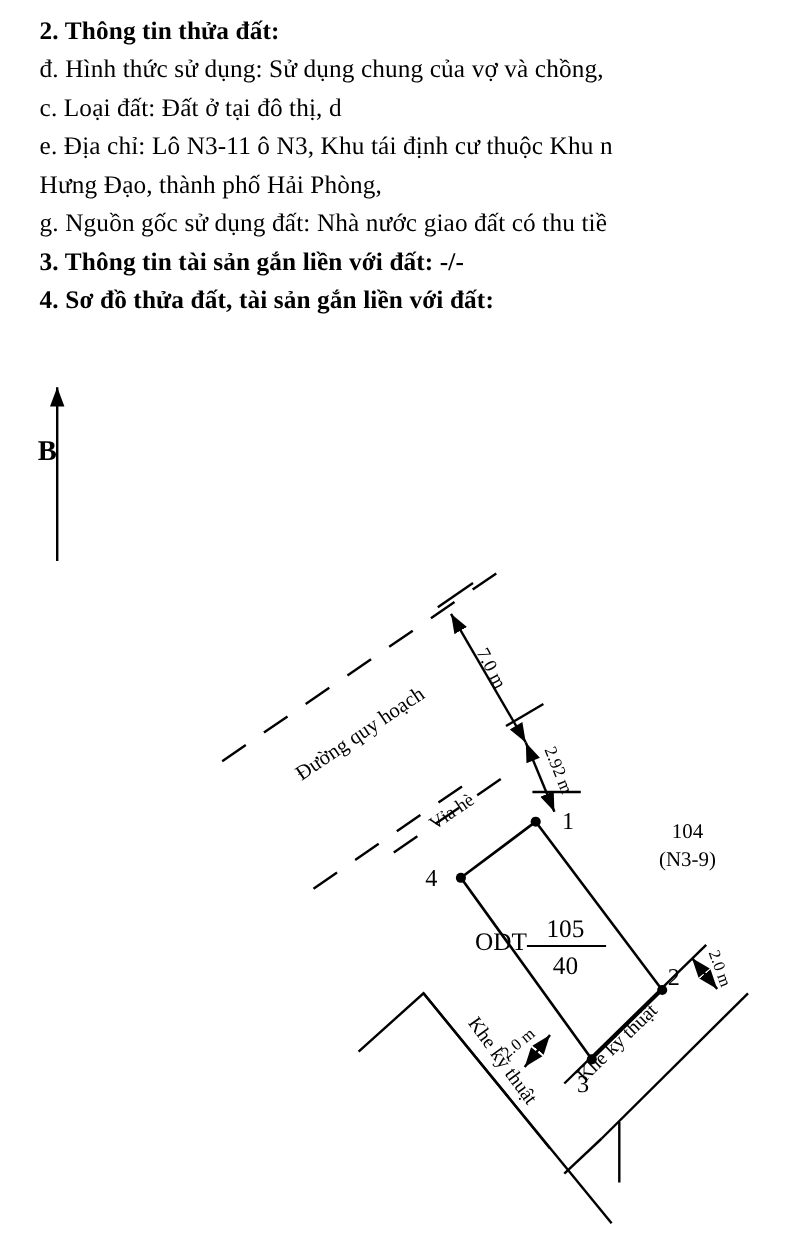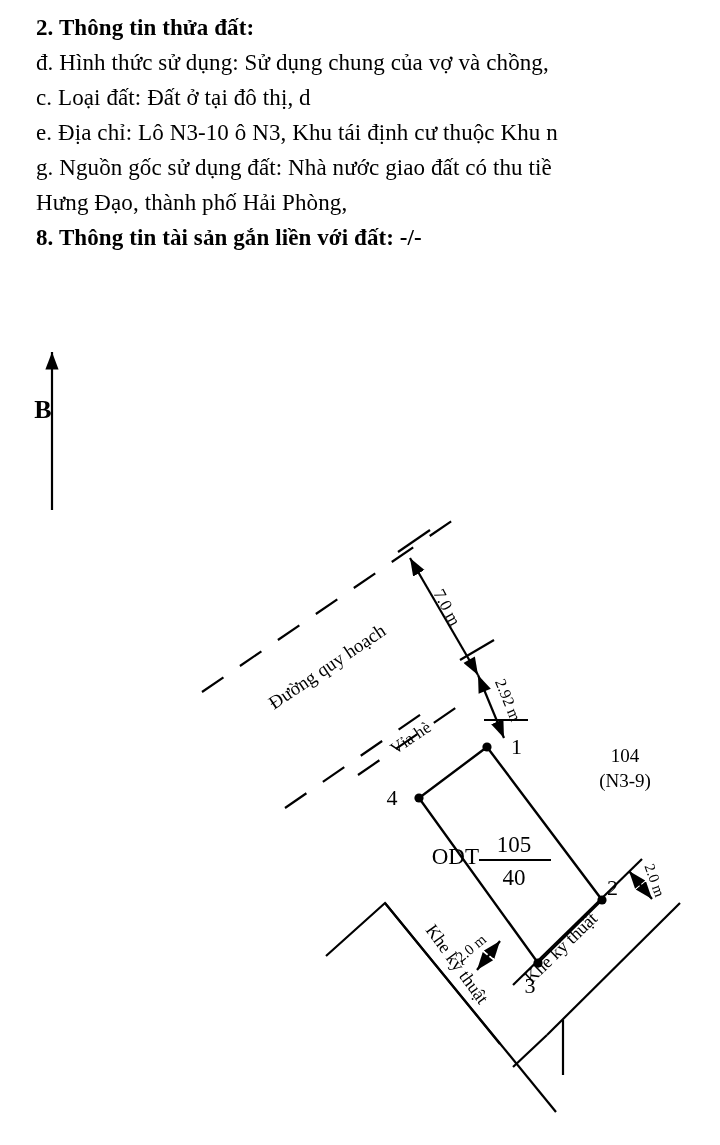--- a/index.html
+++ b/index.html
@@ -54,24 +54,25 @@
     fill: #000000;
   }
 </style>
 </head>
 <body>
 
 <div id="text-block">
   <div class="line bold">2. Thông tin thửa đất:</div>
   <div class="line">đ. Hình thức sử dụng: Sử dụng chung của vợ và chồng,</div>
   <div class="line">c. Loại đất: Đất ở tại đô thị,                                       d</div>
-  <div class="line">e. Địa chỉ: Lô N3-10 ô N3, Khu tái định cư thuộc Khu n</div>
+  <div class="line">e. Địa chỉ: Lô N3-11 ô N3, Khu tái định cư thuộc Khu n</div>
+  <div class="line">Hưng Đạo, thành phố Hải Phòng,</div>
   <div class="line">g. Nguồn gốc sử dụng đất: Nhà nước giao đất có thu tiề</div>
-  <div class="line">Hưng Đạo, thành phố Hải Phòng,</div>
-  <div class="line bold">8. Thông tin tài sản gắn liền với đất: -/-</div>
+  <div class="line bold">3. Thông tin tài sản gắn liền với đất: -/-</div>
+  <div class="line bold">4. Sơ đồ thửa đất, tài sản gắn liền với đất:</div>
 </div>
 
 <div id="diagram">
 <svg width="720" height="815" viewBox="0 0 720 815" xmlns="http://www.w3.org/2000/svg">
 
   <defs>
     <marker id="ah" markerWidth="9" markerHeight="9" refX="8" refY="3" orient="auto" markerUnits="strokeWidth">
       <path d="M0,0 L8,3 L0,6 z" fill="#000"></path>
     </marker>
     <marker id="ah-start" markerWidth="9" markerHeight="9" refX="0" refY="3" orient="auto" markerUnits="strokeWidth">

